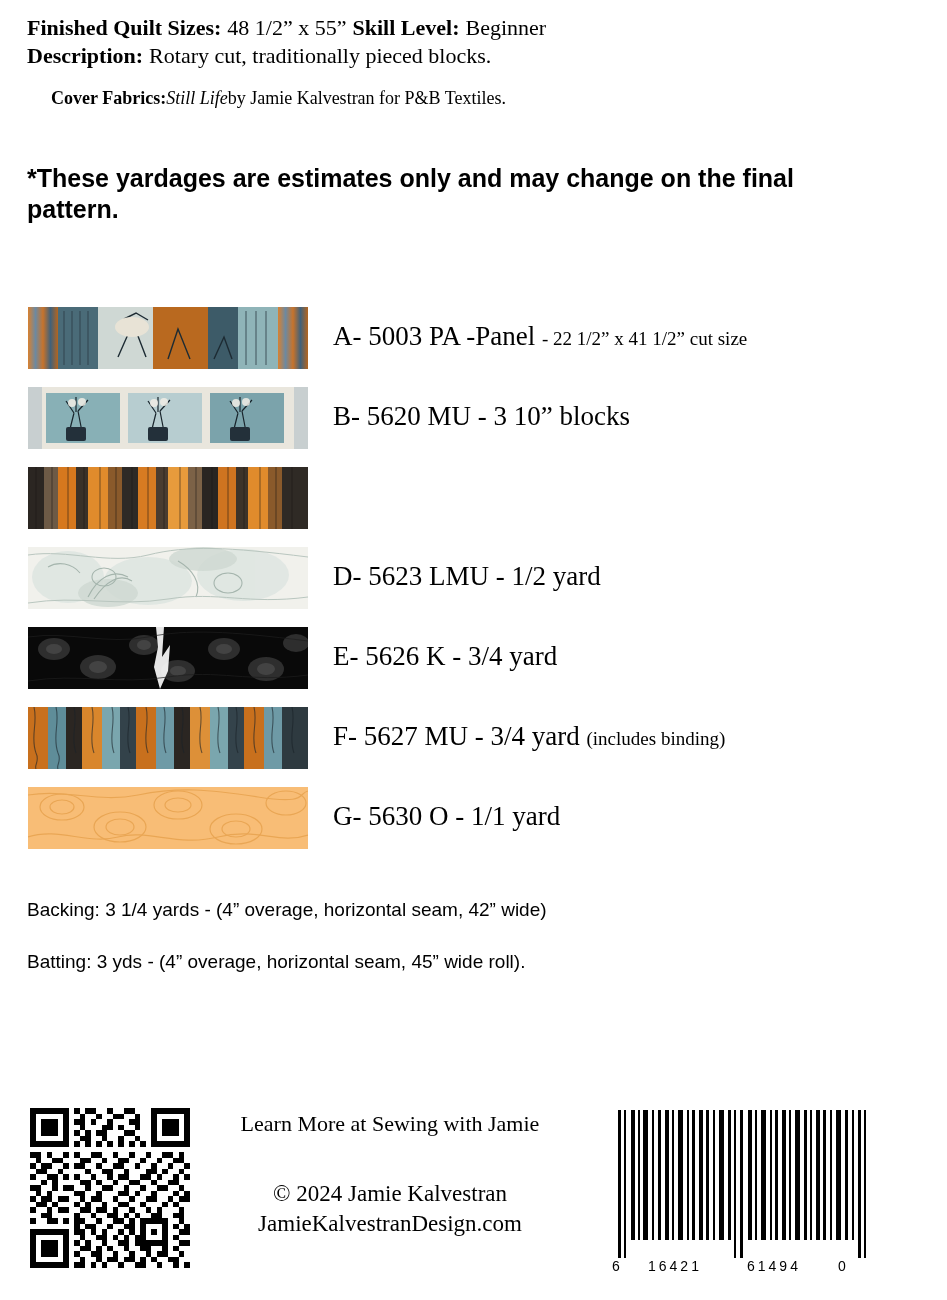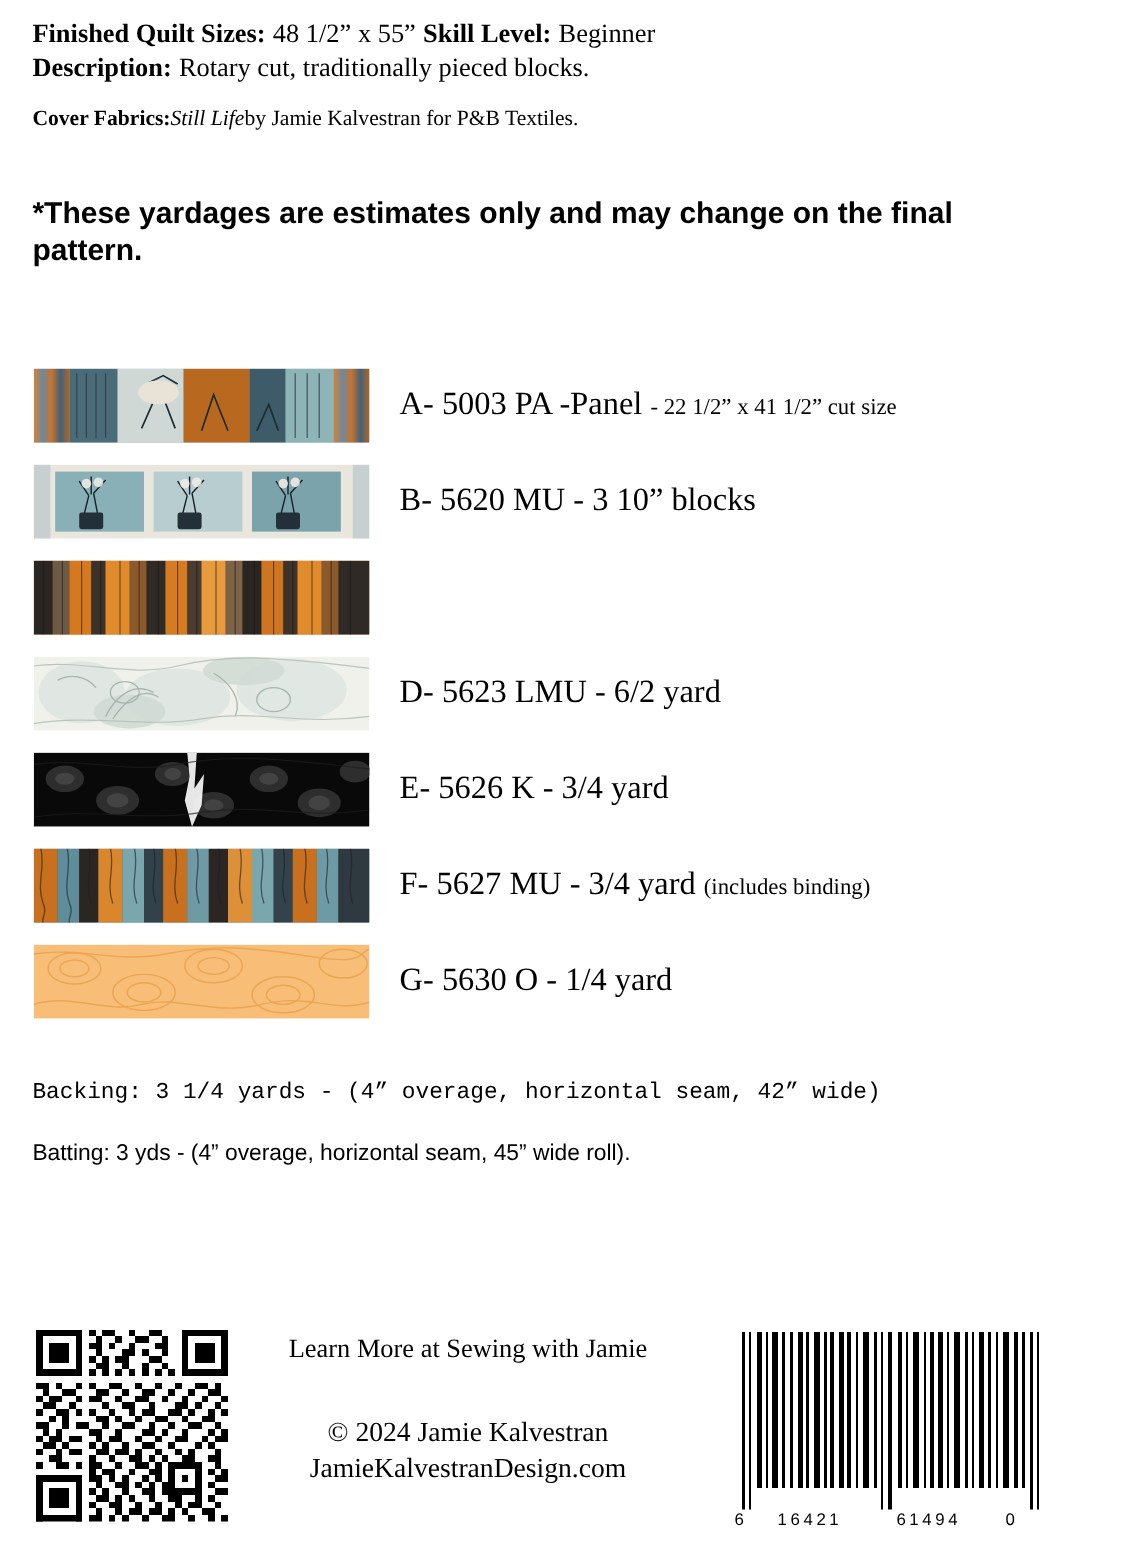--- a/index.html
+++ b/index.html
@@ -39,21 +39,21 @@
   .hdr-line b { font-weight: bold; margin-top: 28px; }
   .hdr-line .sp { display: inline-block; width: 6px; }
 
   .cover-line {
     margin-top: 16px;
     font-family: "Liberation Serif", serif;
     font-size: 18px;
     line-height: 24px;
     white-space: nowrap;
   }
-  .cover-line b { font-weight: bold; }
+  .cover-line b { font-weight: bold; margin-left: 24px; }
   .cover-line i { font-style: italic; }
 
   .note {
     position: absolute;
     left: 27px;
     top: 163px;
     width: 840px;
     font-family: "Liberation Sans", sans-serif;
     font-weight: bold;
     font-size: 25px;
@@ -94,21 +94,21 @@
   }
   .fab-text .small {
     font-size: 19px;
   }
 
   
   .backing {
     position: absolute;
     left: 27px;
     top: 898px;
-    font-family: Liberation Mono, monospace;
+    font-family: Liberation Sans, sans-serif;
     font-size: 19px;
     line-height: 24px;
   }
   .batting {
     position: absolute;
     left: 27px;
     top: 950px;
     font-family: "Liberation Sans", sans-serif;
     font-size: 19px;
     line-height: 24px;
@@ -301,21 +301,21 @@
             <ellipse cx="76" cy="30" rx="12" ry="9"></ellipse>
             <ellipse cx="200" cy="36" rx="14" ry="10"></ellipse>
           </g>
           <g stroke="#b9c6bf" stroke-width="1" fill="none">
             <path d="M0 8 C40 2, 80 18, 120 8 S200 0, 280 10"></path>
             <path d="M0 56 C50 48, 90 60, 140 52 S220 58, 280 50"></path>
           </g>
         </svg>
       </div>
       <div class="fab-text">
-        <span>D- 5623 LMU - 6/2 yard</span>
+        <span>D- 5623 LMU - 1/2 yard</span>
         <span class="small"></span>
       </div>
     </div>
 
     <div class="fabric-row">
       <div class="swatch">
         <svg width="280" height="62" viewBox="0 0 280 62" xmlns="http://www.w3.org/2000/svg">
           <rect width="280" height="62" fill="#090909"></rect>
           <g fill="#2e2e2e">
             <ellipse cx="26" cy="22" rx="16" ry="11"></ellipse>
@@ -408,21 +408,21 @@
             <ellipse cx="150" cy="18" rx="13" ry="7"></ellipse>
             <ellipse cx="208" cy="42" rx="26" ry="15"></ellipse>
             <ellipse cx="208" cy="42" rx="14" ry="8"></ellipse>
             <ellipse cx="258" cy="16" rx="20" ry="12"></ellipse>
             <path d="M0 50 C30 40, 60 58, 90 50 S150 60, 190 50 S250 58, 280 48"></path>
             <path d="M0 8 C40 2, 70 16, 110 8 S180 2, 230 10 S270 6, 280 4"></path>
           </g>
         </svg>
       </div>
       <div class="fab-text">
-        <span>G- 5630 O - 1/4 yard</span>
+        <span>G- 5630 O - 1/1 yard</span>
         <span class="small"></span>
       </div>
     </div>
 
   </div>
 
   <div class="backing">Backing:  3 1/4 yards - (4” overage, horizontal seam, 42” wide)</div>
   <div class="batting">Batting: 3 yds - (4” overage, horizontal seam, 45” wide roll).</div>
 
   <div class="qr">

